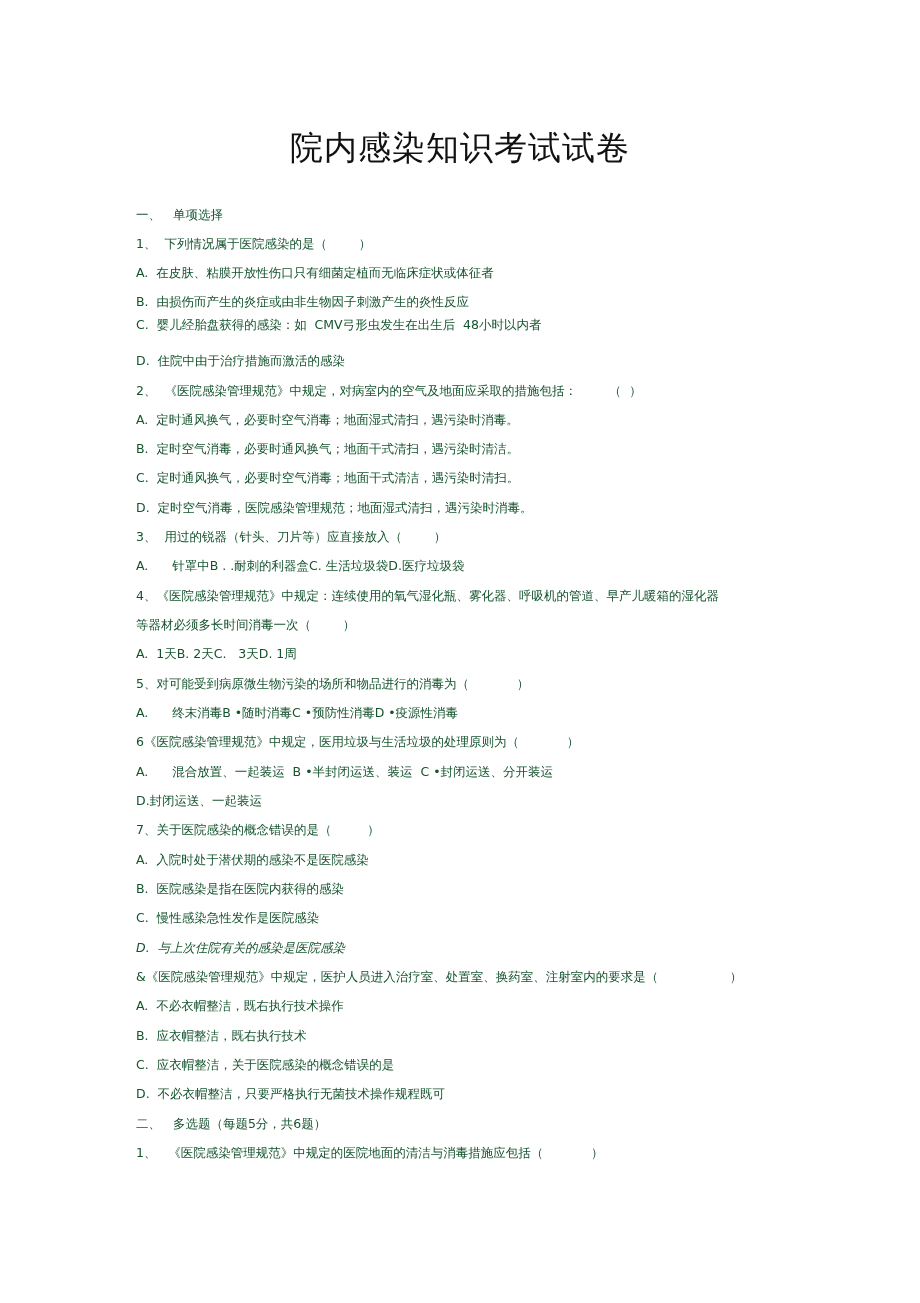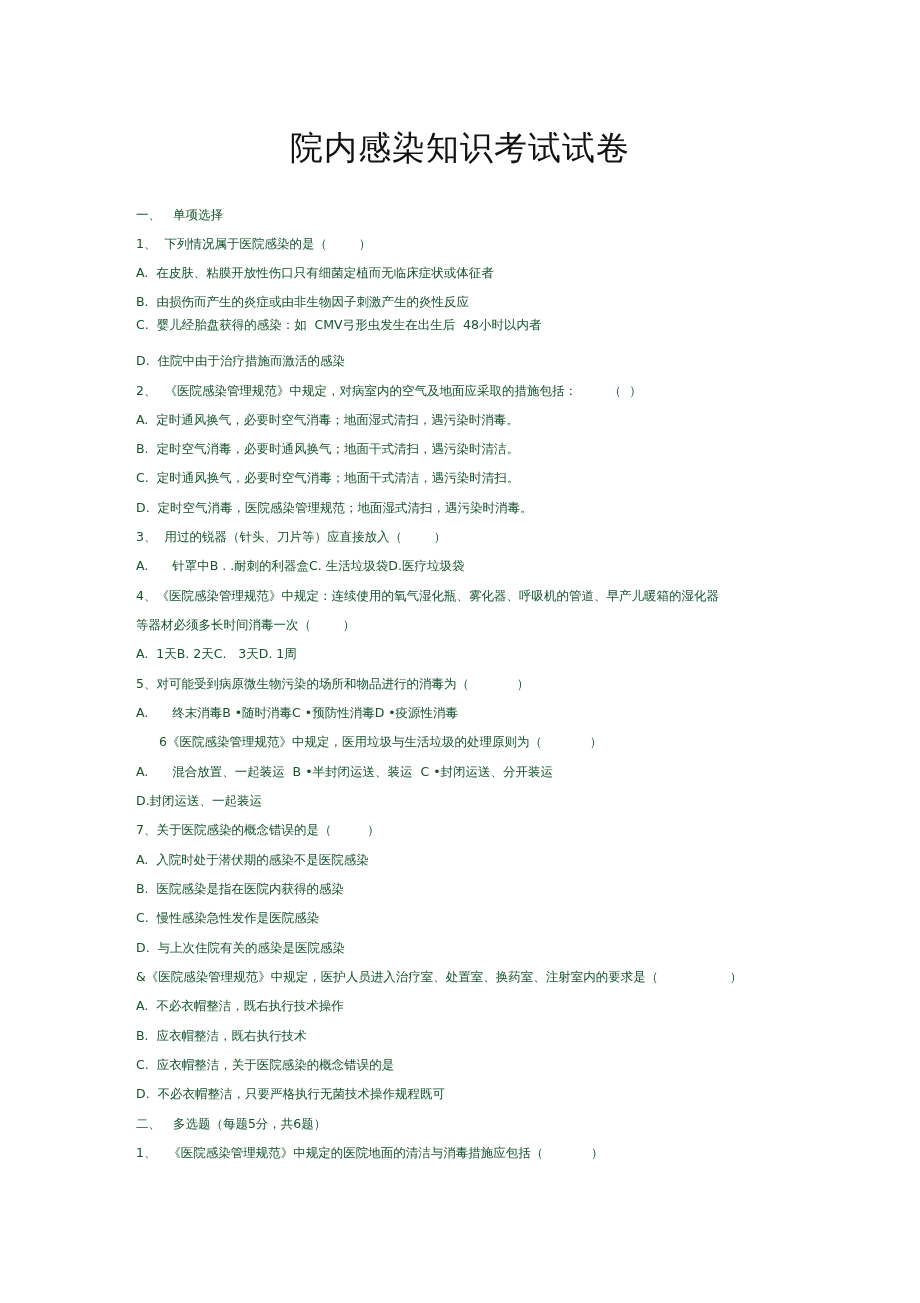--- a/index.html
+++ b/index.html
@@ -37,28 +37,28 @@
       <div class="line" style="top: 440px;">B.  定时空气消毒，必要时通风换气；地面干式清扫，遇污染时清洁。</div>
       <div class="line" style="top: 469px;">C.  定时通风换气，必要时空气消毒；地面干式清洁，遇污染时清扫。</div>
       <div class="line" style="top: 499px;">D.  定时空气消毒，医院感染管理规范；地面湿式清扫，遇污染时消毒。</div>
       <div class="line" style="top: 528px;">3、  用过的锐器（针头、刀片等）应直接放入（        ）</div>
       <div class="line" style="top: 557px;">A.      针罩中B . .耐刺的利器盒C. 生活垃圾袋D.医疗垃圾袋</div>
       <div class="line" style="top: 587px;">4、《医院感染管理规范》中规定：连续使用的氧气湿化瓶、雾化器、呼吸机的管道、早产儿暖箱的湿化器</div>
       <div class="line" style="top: 616px;">等器材必须多长时间消毒一次（        ）</div>
       <div class="line" style="top: 645px;">A.  1天B. 2天C.   3天D. 1周</div>
       <div class="line" style="top: 675px;">5、对可能受到病原微生物污染的场所和物品进行的消毒为（            ）</div>
       <div class="line" style="top: 704px;">A.      终末消毒B •随时消毒C •预防性消毒D •疫源性消毒</div>
-      <div class="line" style="top: 733px; margin-left: 23px;">6《医院感染管理规范》中规定，医用垃圾与生活垃圾的处理原则为（            ）</div>
+      <div class="line" style="top: 733px;">6《医院感染管理规范》中规定，医用垃圾与生活垃圾的处理原则为（            ）</div>
       <div class="line" style="top: 763px;">A.      混合放置、一起装运  B •半封闭运送、装运  C •封闭运送、分开装运</div>
       <div class="line" style="top: 792px;">D.封闭运送、一起装运</div>
       <div class="line" style="top: 821px;">7、关于医院感染的概念错误的是（         ）</div>
       <div class="line" style="top: 851px; text-align: right;">A.  入院时处于潜伏期的感染不是医院感染</div>
       <div class="line" style="top: 880px;">B.  医院感染是指在医院内获得的感染</div>
       <div class="line" style="top: 909px;">C.  慢性感染急性发作是医院感染</div>
-      <div class="line" style="top: 939px;">D.  与上次住院有关的感染是医院感染</div>
+      <div class="line" style="top: 939px; font-style: italic;">D.  与上次住院有关的感染是医院感染</div>
       <div class="line" style="top: 968px;">&amp;《医院感染管理规范》中规定，医护人员进入治疗室、处置室、换药室、注射室内的要求是（                  ）</div>
       <div class="line" style="top: 997px;">A.  不必衣帽整洁，既右执行技术操作</div>
       <div class="line" style="top: 1027px;">B.  应衣帽整洁，既右执行技术</div>
       <div class="line" style="top: 1056px;">C.  应衣帽整洁，关于医院感染的概念错误的是</div>
       <div class="line" style="top: 1085px;">D.  不必衣帽整洁，只要严格执行无菌技术操作规程既可</div>
       <div class="line" style="top: 1115px;">二、   多选题（每题5分，共6题）</div>
       <div class="line" style="top: 1144px;">1、   《医院感染管理规范》中规定的医院地面的清洁与消毒措施应包括（            ）</div>
     </div>
 </div>
 

